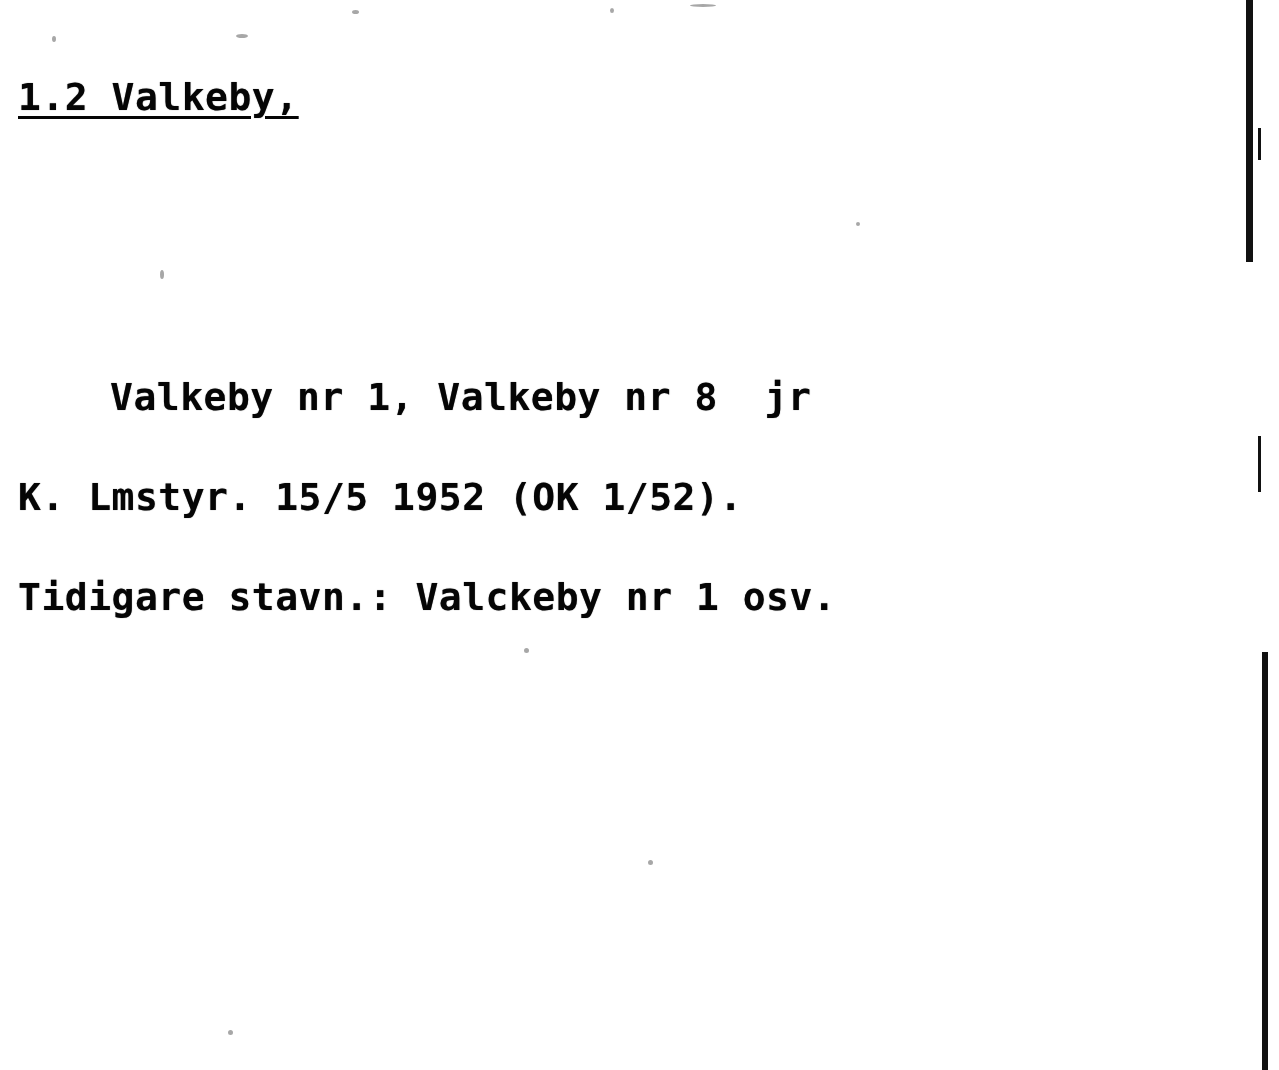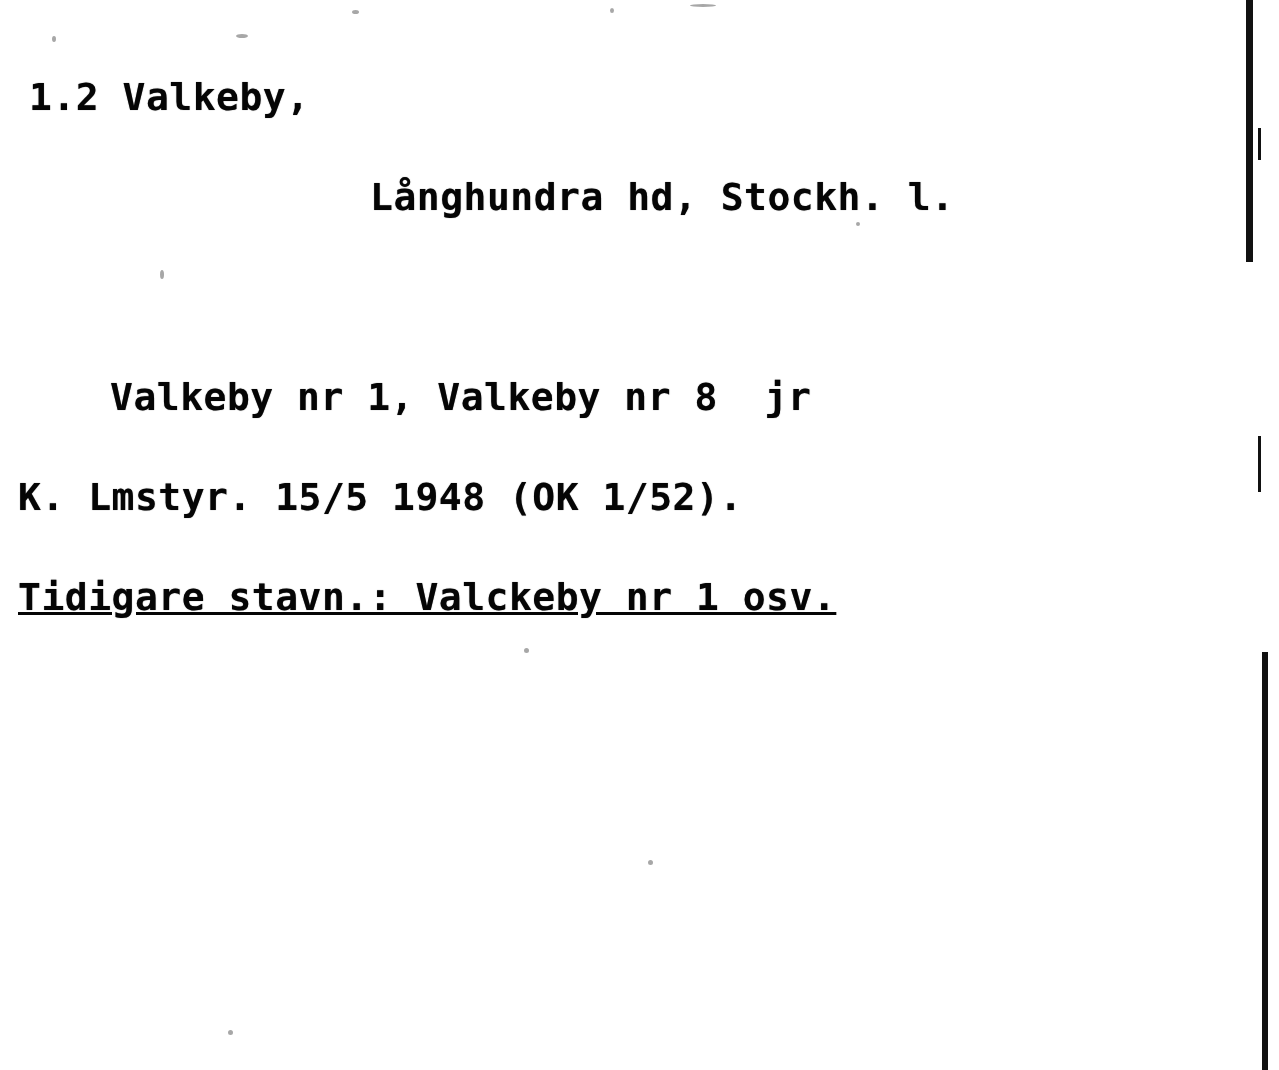--- a/index.html
+++ b/index.html
@@ -36,32 +36,32 @@
     white-space: pre;
     font-weight: 700;
     letter-spacing: 0.5px;
     font-size: 38px;
     line-height: 1;
     color: #050505;
     text-shadow: 0 0 1px rgba(0,0,0,0.55);
   }
 
   .underlined {
+    text-decoration: underline;
     text-decoration-thickness: 3px;
     text-underline-offset: 6px;
-    margin-left: 11px;
   }
 
   
   #line-headword   { left: 18px;  top: 78px;  }
   #line-parish     { left: 490px; top: 78px;  }
   #line-hundred    { left: 370px; top: 178px; }
   #line-entry1     { left: 110px; top: 378px; }
   #line-entry2     { left: 18px;  top: 478px; }
-  #line-entry3     { left: 18px;  top: 578px; text-decoration: underline; }
+  #line-entry3     { left: 18px;  top: 578px; }
 </style>
 </head>
 <body>
 
 <div id="page">
 
   <div class="speck" style="left:52px;  top:36px;  width:4px; height:6px;"></div>
   <div class="speck" style="left:236px; top:34px;  width:12px; height:4px;"></div>
   <div class="speck" style="left:352px; top:10px;  width:7px; height:4px;"></div>
   <div class="speck" style="left:610px; top:8px;   width:4px; height:5px;"></div>
@@ -74,21 +74,20 @@
 
   <div class="edge-bar" style="left:1246px; top:0px;   width:7px;  height:262px;"></div>
   <div class="edge-bar" style="left:1258px; top:128px; width:3px;  height:32px;"></div>
   <div class="edge-bar" style="left:1258px; top:436px; width:3px;  height:56px;"></div>
   <div class="edge-bar" style="left:1262px; top:652px; width:6px;  height:418px;"></div>
   <div class="edge-bar" style="left:1270px; top:0px;   width:9px;  height:1070px; background:#ffffff;"></div>
 
   <div id="line-headword" class="card-text underlined">1.2 Valkeby,</div>
 
 
-  <div id="line-hundred" class="card-text">Långhundra hd, Stockh. l.</div>
 
   <div id="line-entry1" class="card-text">Valkeby nr 1, Valkeby nr 8  jr</div>
 
-  <div id="line-entry2" class="card-text">K. Lmstyr. 15/5 1948 (OK 1/52).</div>
+  <div id="line-entry2" class="card-text">K. Lmstyr. 15/5 1952 (OK 1/52).</div>
 
   <div id="line-entry3" class="card-text">Tidigare stavn.: Valckeby nr 1 osv.</div>
 
 </div>
 
 </body></html>

